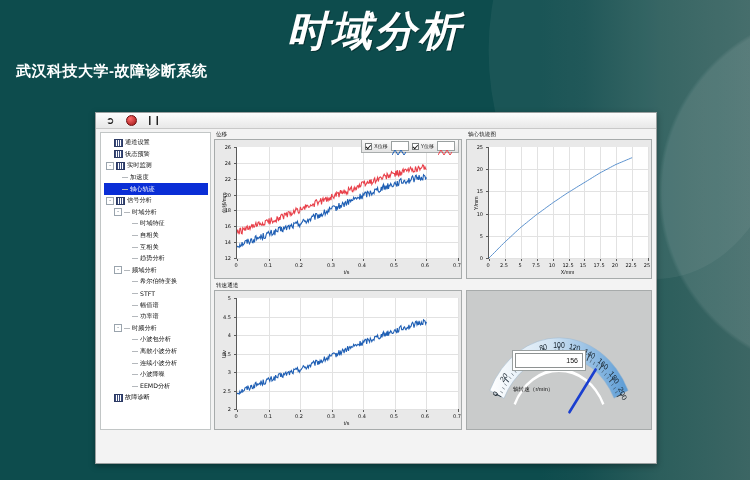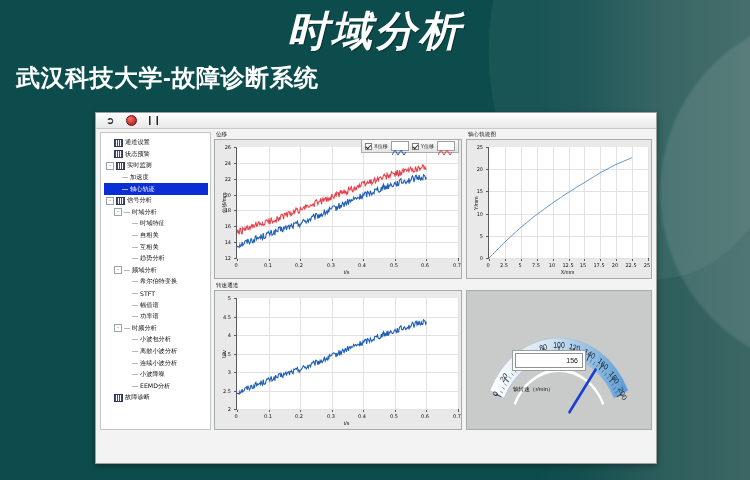--- a/index.html
+++ b/index.html
@@ -12,21 +12,21 @@
   .swoosh{position:absolute;right:0;top:0;width:180px;height:480px;
           background:radial-gradient(circle at 150% 40%,rgba(255,255,255,.10) 0 45%,rgba(255,255,255,0) 46%);
           pointer-events:none;}
   .swoosh2{position:absolute;right:-40px;top:-140px;width:300px;height:420px;
            border-radius:50%;border:0;background:rgba(255,255,255,.055);
            transform:rotate(-8deg);pointer-events:none;}
   .slide-title{position:absolute;left:0;top:4px;width:750px;text-align:center;
                color:#ffffff;font-size:41px;letter-spacing:3px;
                font-family:"DejaVu Serif","Liberation Serif",serif;font-weight:bold;
                font-style:italic;text-shadow:1px 1px 0 rgba(0,0,0,.35);}
-  .subtitle{position:absolute;left:16px;top:62px;color:#ffffff;font-size:24px;font-weight:bold;
+  .subtitle{position:absolute;left:16px;top:62px;color:#ffffff;font-size:15px;font-weight:bold;
             letter-spacing:.5px;}
 
   
   #app{position:absolute;left:95px;top:112px;width:560px;height:350px;
        background:#f3f3f3;border:1px solid #9aa0a0;box-shadow:0 2px 6px rgba(0,0,0,.35);}
   #toolbar{height:15px;background:linear-gradient(#fdfdfd,#e8e8e8);
            border-bottom:1px solid #c9c9c9;display:flex;align-items:center;gap:9px;padding-left:10px;}
   .tb-ico{width:11px;height:11px;display:inline-block;position:relative;}
   .run-ico{color:#111;font-size:10px;line-height:11px;}
   .stop-ico{width:9px;height:9px;border-radius:50%;

